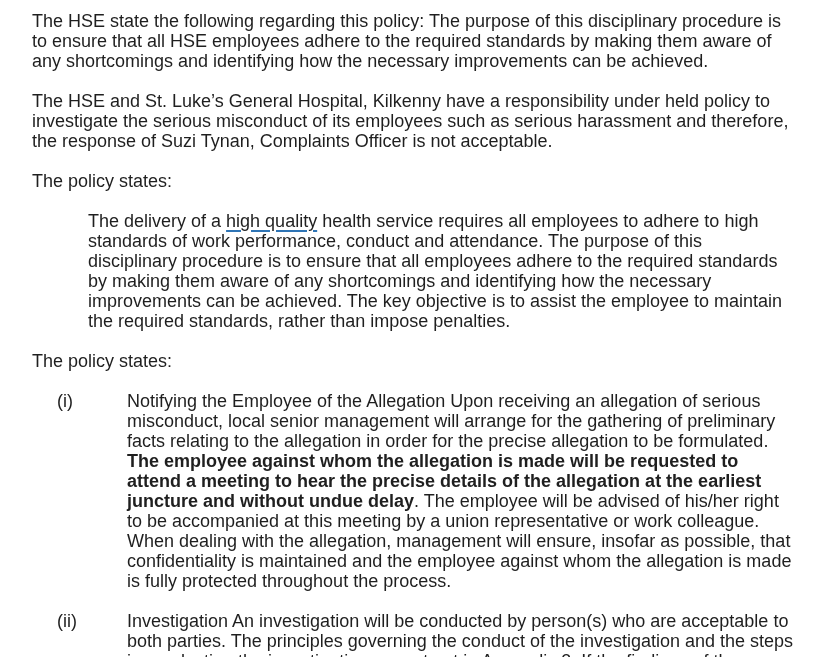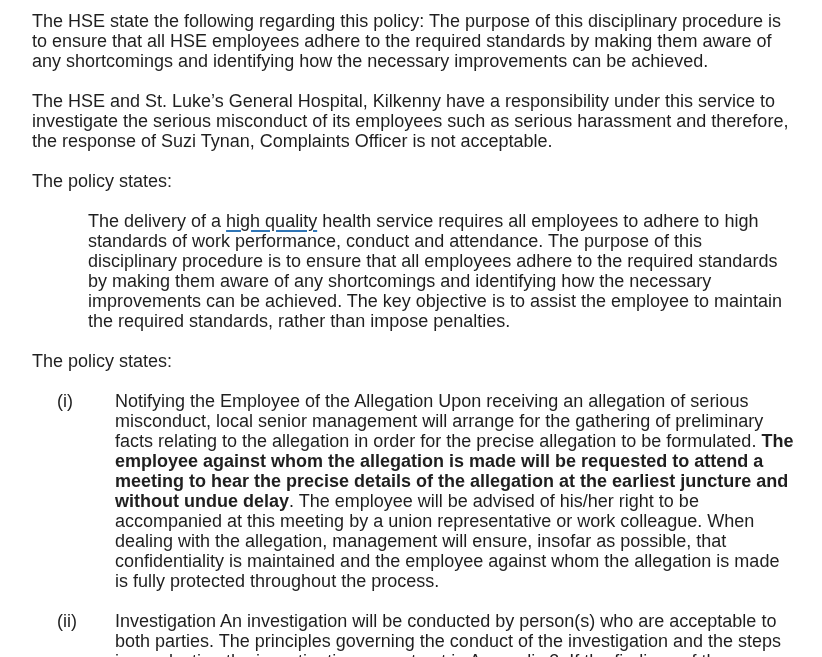--- a/index.html
+++ b/index.html
@@ -36,37 +36,38 @@
   }
   .list-item.spaced {
     margin-top: 20px;
   }
   .marker {
     width: 58px;
     flex: 0 0 58px;
   }
   .item-text {
     flex: 1;
+    margin-left: 12px;
   }
   .b { font-weight: bold; }
   .u {
     text-decoration: underline;
     text-decoration-color: #2e74b5;
     text-decoration-thickness: 1.5px;
     text-underline-offset: 3px;
   }
 </style>
 </head>
 <body>
 
 <div class="doc">
 
   <p class="para">The HSE state the following regarding this policy: The purpose of this disciplinary procedure is to ensure that all HSE employees adhere to the required standards by making them aware of any shortcomings and identifying how the necessary improvements can be achieved.</p>
 
-  <p class="para">The HSE and St. Luke’s General Hospital, Kilkenny have a responsibility under this service to investigate the serious misconduct of its employees such as serious harassment and therefore, the response of Suzi Tynan, Complaints Officer is not acceptable.</p>
+  <p class="para">The HSE and St. Luke’s General Hospital, Kilkenny have a responsibility under held policy to investigate the serious misconduct of its employees such as serious harassment and therefore, the response of Suzi Tynan, Complaints Officer is not acceptable.</p>
 
   <p class="para">The policy states:</p>
 
   <p class="para quote"><span>The delivery of a </span><span class="u">high quality</span><span> health service requires all employees to adhere to high standards of work performance, conduct and attendance. The purpose of this disciplinary procedure is to ensure that all employees adhere to the required standards by making them aware of any shortcomings and identifying how the necessary improvements can be achieved. The key objective is to assist the employee to maintain the required standards, rather than impose penalties.</span></p>
 
   <p class="para">The policy states:</p>
 
   <div class="list-block">
 
     <div class="list-item">

